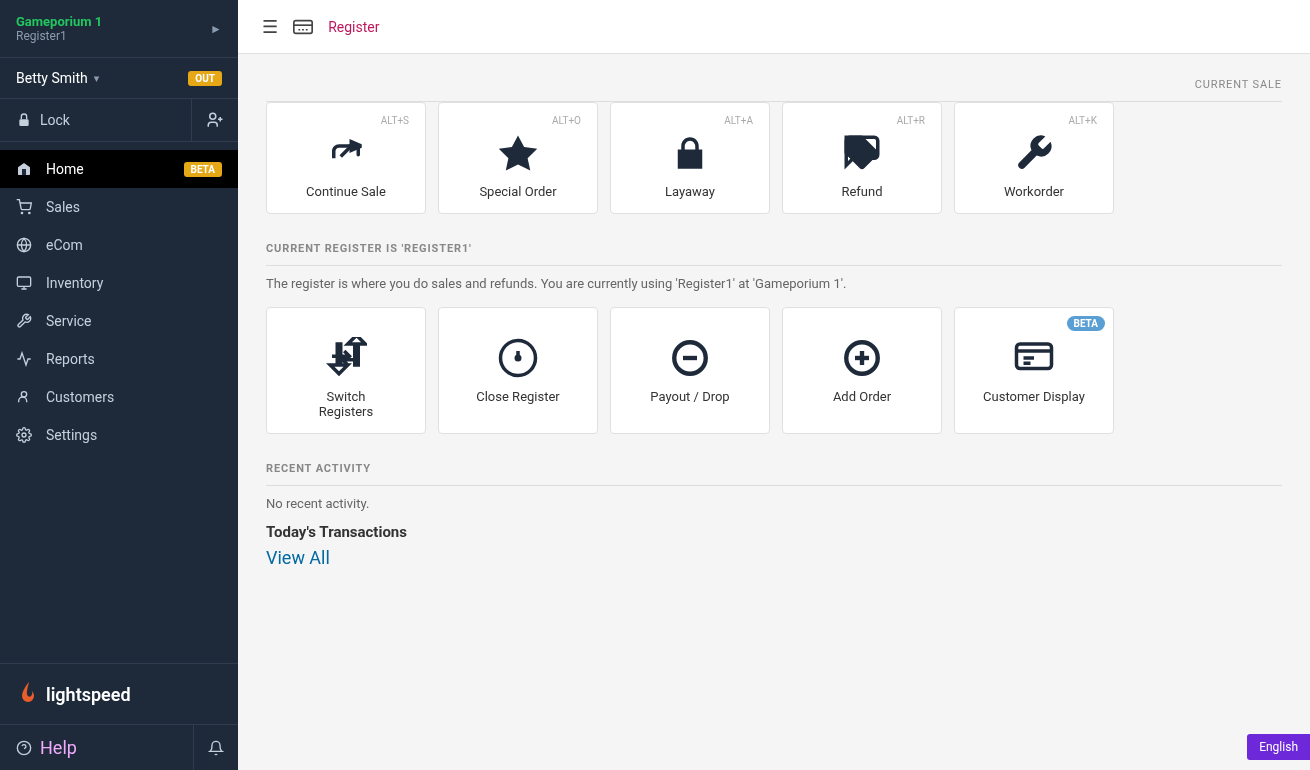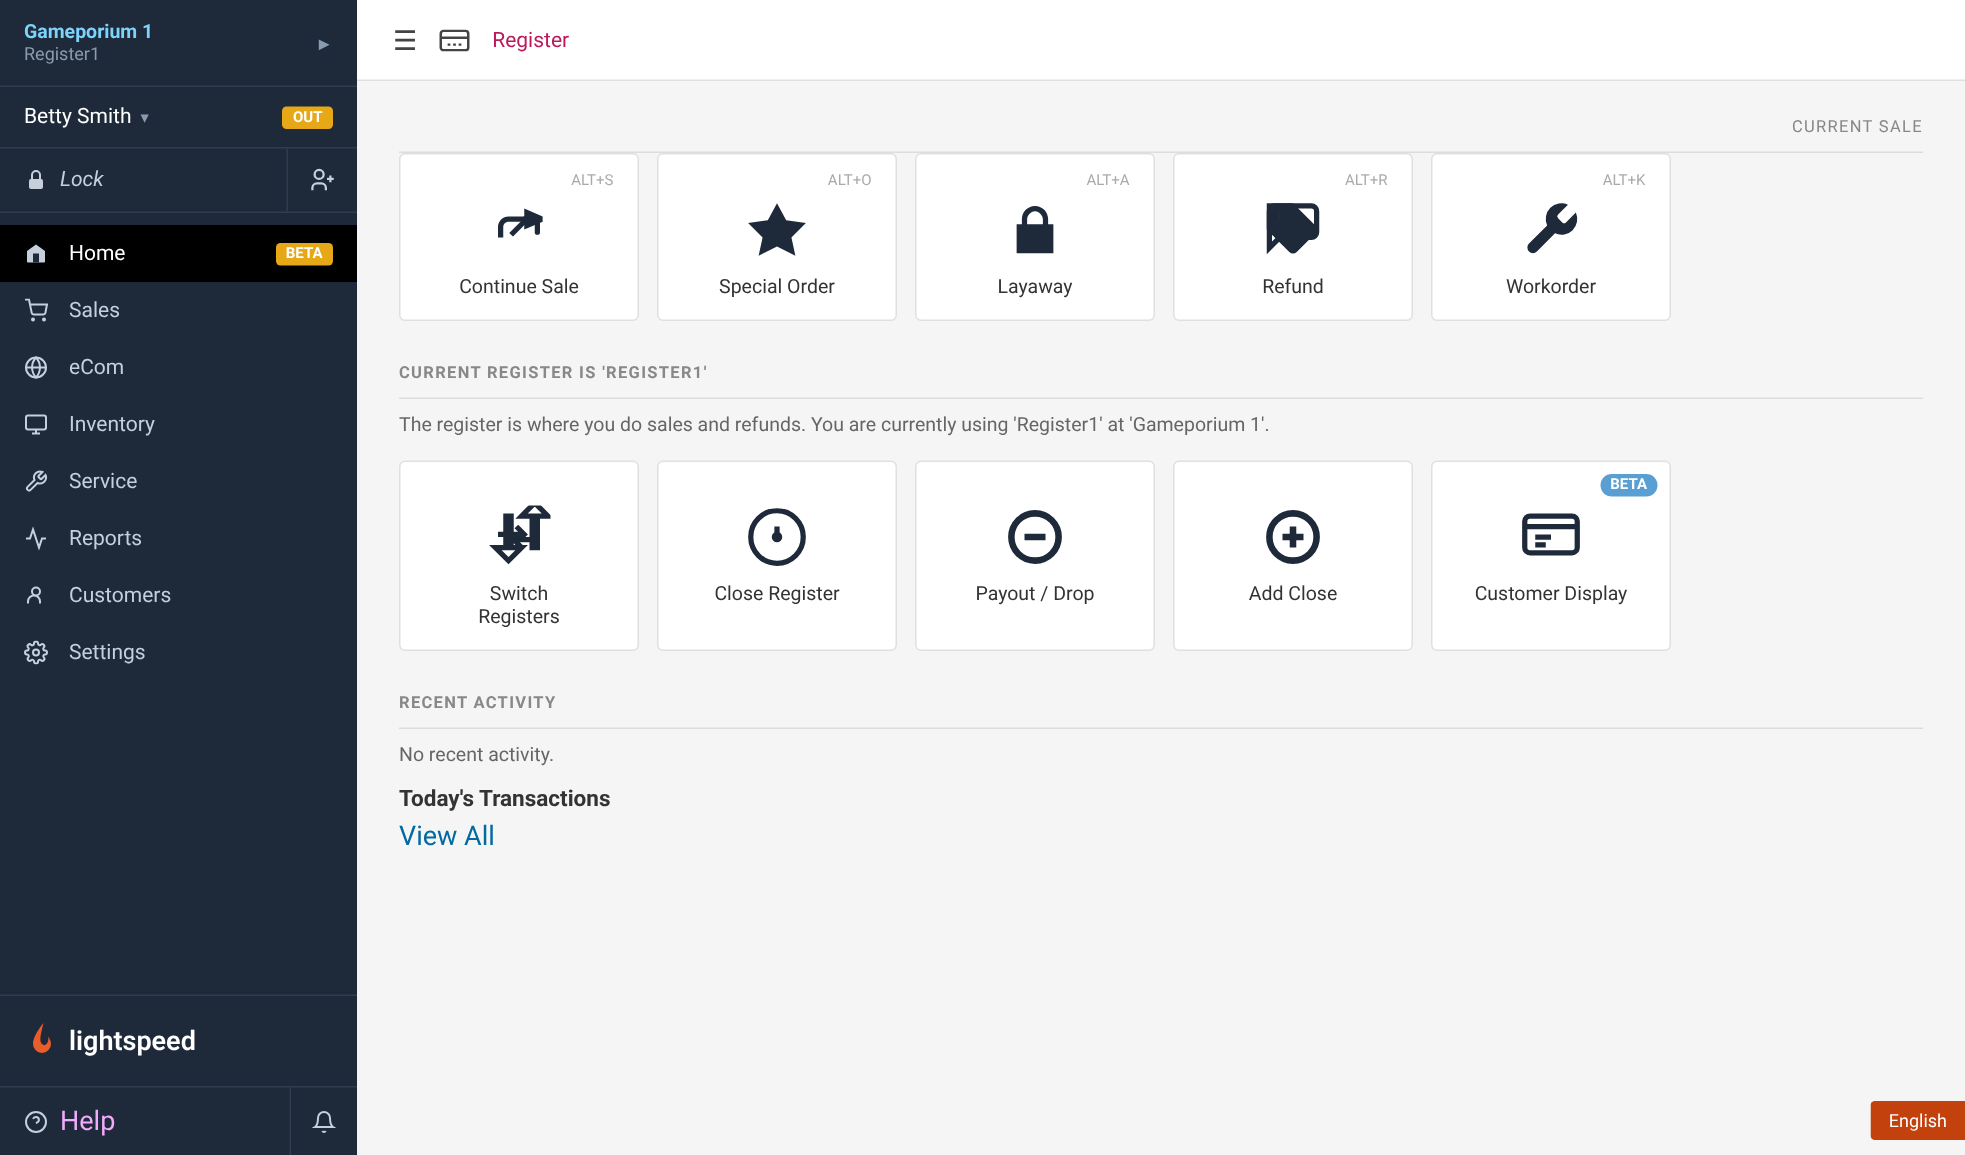--- a/index.html
+++ b/index.html
@@ -19,21 +19,21 @@
       padding: 14px 16px;
       border-bottom: 1px solid #2e3d50;
       display: flex;
       align-items: center;
       justify-content: space-between;
       cursor: pointer;
     }
     .sidebar-header-text .store-name {
       font-size: 13px;
       font-weight: 700;
-      color: #7dd3fc;
+      color: #22c55e;
     }
     .sidebar-header-text .register-name {
       font-size: 12px;
       color: #8a9bb0;
     }
     .sidebar-header-arrow {
       color: #8a9bb0;
       font-size: 12px;
     }
     .sidebar-user {
@@ -66,21 +66,20 @@
     .sidebar-lock-btn {
       flex: 1;
       padding: 12px 16px;
       display: flex;
       align-items: center;
       gap: 8px;
       color: #c5d0dc;
       font-size: 14px;
       cursor: pointer;
       border-right: 1px solid #2e3d50;
-      font-style: italic;
     }
     .sidebar-add-user-btn {
       padding: 12px 14px;
       display: flex;
       align-items: center;
       color: #c5d0dc;
       font-size: 18px;
       cursor: pointer;
     }
     .sidebar-nav { flex: 1; padding: 8px 0; }
@@ -547,21 +546,21 @@
 
       <div class="card">
         <div class="card-shortcut" style="visibility:hidden;">&nbsp;</div>
         <div class="card-icon">
           <svg width="42" height="42" viewBox="0 0 24 24" fill="none" stroke="#1e2a3a" stroke-width="2.5">
             <circle cx="12" cy="12" r="9"></circle>
             <line x1="12" y1="8" x2="12" y2="16"></line>
             <line x1="8" y1="12" x2="16" y2="12"></line>
           </svg>
         </div>
-        <div class="card-label">Add Close</div>
+        <div class="card-label">Add Order</div>
       </div>
 
       <div class="card">
         <span class="card-beta-badge">BETA</span>
         <div class="card-shortcut" style="visibility:hidden;">&nbsp;</div>
         <div class="card-icon">
           <svg width="42" height="42" viewBox="0 0 24 24" fill="none" stroke="#1e2a3a" stroke-width="2">
             <rect x="2" y="4" width="20" height="14" rx="2"></rect>
             <line x1="2" y1="8" x2="22" y2="8"></line>
             <line x1="6" y1="12" x2="12" y2="12"></line>
@@ -573,15 +572,15 @@
     </div>
 
     
     <div class="register-section-title">RECENT ACTIVITY</div>
     <p class="recent-activity-text">No recent activity.</p>
     <div class="transactions-title">Today's Transactions</div>
     <a class="view-all-link">View All</a>
   </div>
 </div>
 
-<div style="position:fixed; bottom:10px; right:0; background:#c2410c; color:#fff; font-size:12px; padding:6px 12px; border-radius:3px 0 0 3px;">
+<div style="position:fixed; bottom:10px; right:0; background:#6d28d9; color:#fff; font-size:12px; padding:6px 12px; border-radius:3px 0 0 3px;">
   <span>English</span>
 </div>
 
 </body></html>

